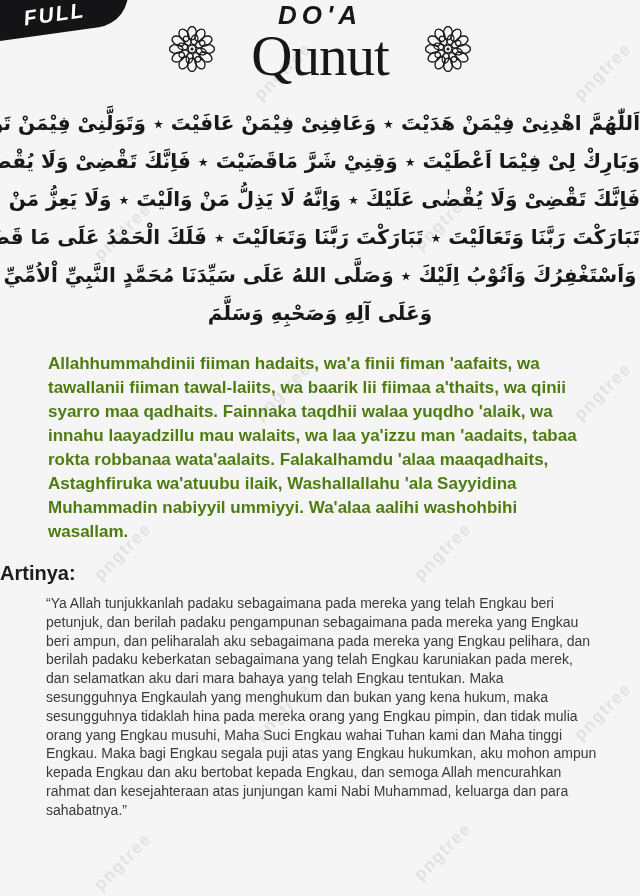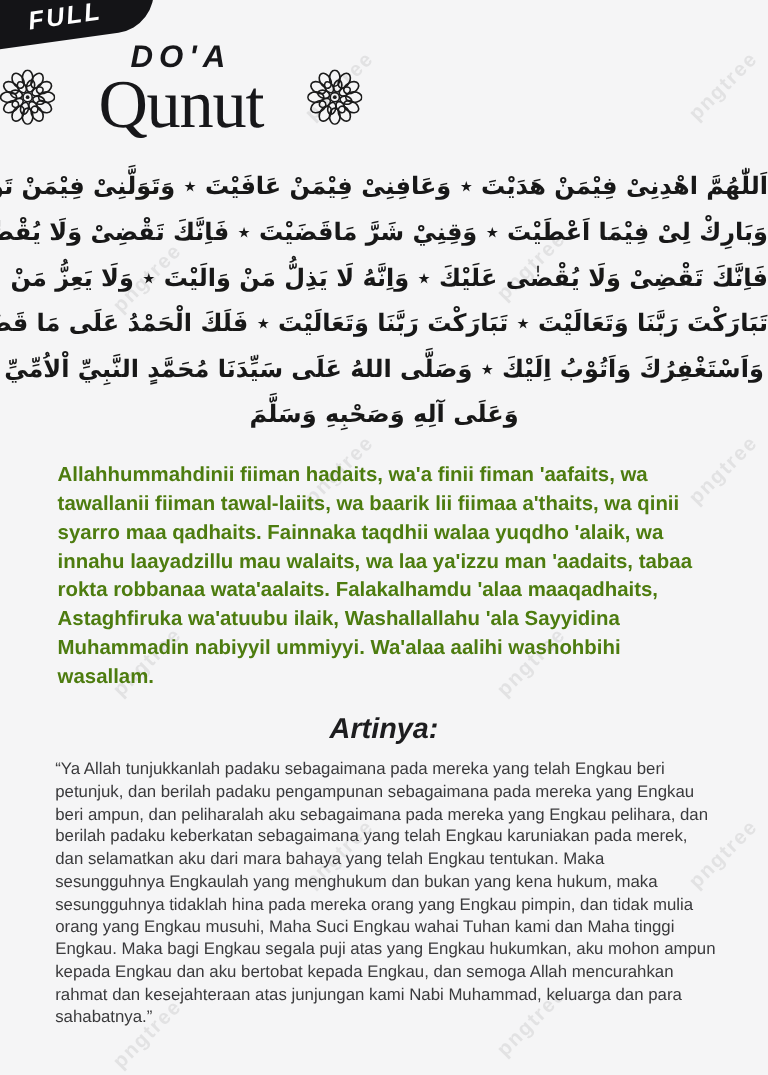--- a/index.html
+++ b/index.html
@@ -35,22 +35,21 @@
   .badge-label{
     position:absolute;left:57px;top:41px;
     color:#ffffff;
     font-style:italic;font-weight:800;
     font-size:21px;letter-spacing:2px;
   }
 
   
   .header{
     position:relative;z-index:2;
-    margin-top:32px;
-    display:flex;align-items:center;gap:36px;
+    display:flex;justify-content:center;align-items:center;gap:36px;
   }
   .rosette{flex:0 0 auto;margin-top:18px;}
   .title-stack{text-align:center;}
   .kicker{
     font-style:italic;font-weight:900;
     font-size:26px;letter-spacing:5px;
     color:#17171a;
   }
   .page-title{
     font-family:"Liberation Serif", serif;
@@ -79,23 +78,23 @@
     position:relative;z-index:2;
     width:548px;margin:20px 0 0 48px;
     font-weight:700;
     font-size:17px;line-height:24px;
     color:#4d7c0f;
   }
 
   
   .artinya{
     position:relative;z-index:2;
-    margin-top:18px;text-align:center;
-    font-style:italic;font-weight:600;
-    font-size:24px;color:#1d1d1f;
+    margin-top:18px;
+    font-weight:600;
+    font-size:20px;color:#1d1d1f;
   }
 
   
   .translation{
     position:relative;z-index:2;
     width:552px;margin:9px 0 0 46px;
     font-size:14px;line-height:18.8px;
     color:#3a3a3c;
   }
 </style>

